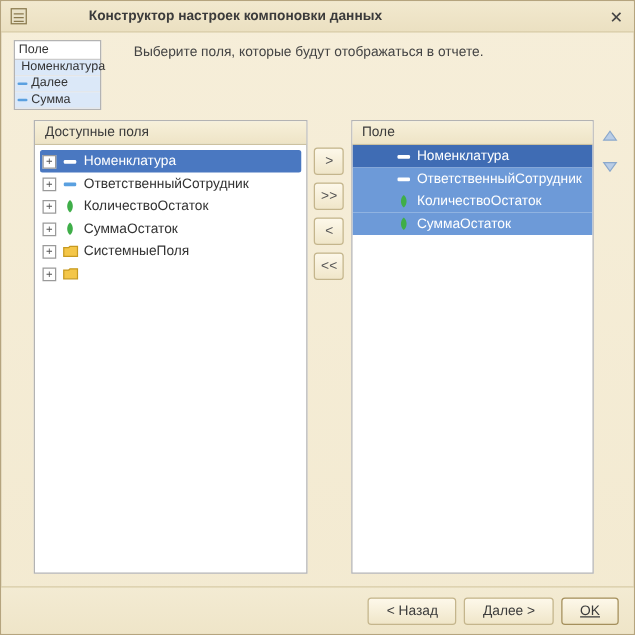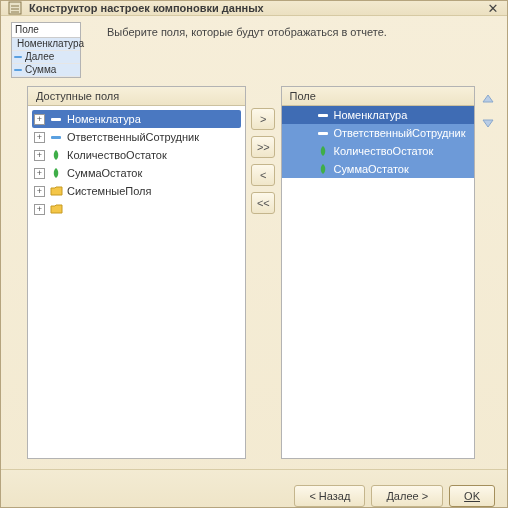--- a/index.html
+++ b/index.html
@@ -12,25 +12,26 @@
     color:#333;
     overflow:hidden;
   }
   .window {
     width:508px; height:508px;
     border:1px solid #b5a47e;
     background:linear-gradient(#f6eed9,#f3ead1);
     display:flex; flex-direction:column;
   }
   .titlebar {
-    height:15px;
+    height:25px;
     background:linear-gradient(#f2e9cf,#ebe0c1);
     border-bottom:1px solid #d6c9a3;
     display:flex; align-items:center;
     padding:0 6px;
+    gap:42px;
   }
   .titlebar .t-icon {
     width:16px; height:16px;
     margin-right:6px;
     display:flex;align-items:center;justify-content:center;
   }
   .titlebar .t-icon svg{display:block}
   .titlebar .t-text { font-weight:bold; color:#3b3b3b; flex:1; }
   .titlebar .t-close {
     width:16px;height:16px;display:flex;align-items:center;justify-content:center;
@@ -134,21 +135,21 @@
     display:flex;align-items:center;justify-content:center;
     font-size:11px;color:#555;cursor:pointer;
   }
   .arrow {
     width:18px;height:18px;display:flex;align-items:center;justify-content:center;
     color:#a7bedd;font-size:14px;
   }
 
   .footer {
     height:38px;
-    display:flex;align-items:flex-end;justify-content:flex-end;
+    display:flex;align-items:center;justify-content:flex-end;
     gap:6px;
     padding:0 12px;
     border-top:1px solid #d8cca6;
     background:linear-gradient(#f3ebd3,#efe5c8);
   }
   .btn {
     height:22px;
     padding:0 14px;
     border:1px solid #c4b58c;
     border-radius:3px;

